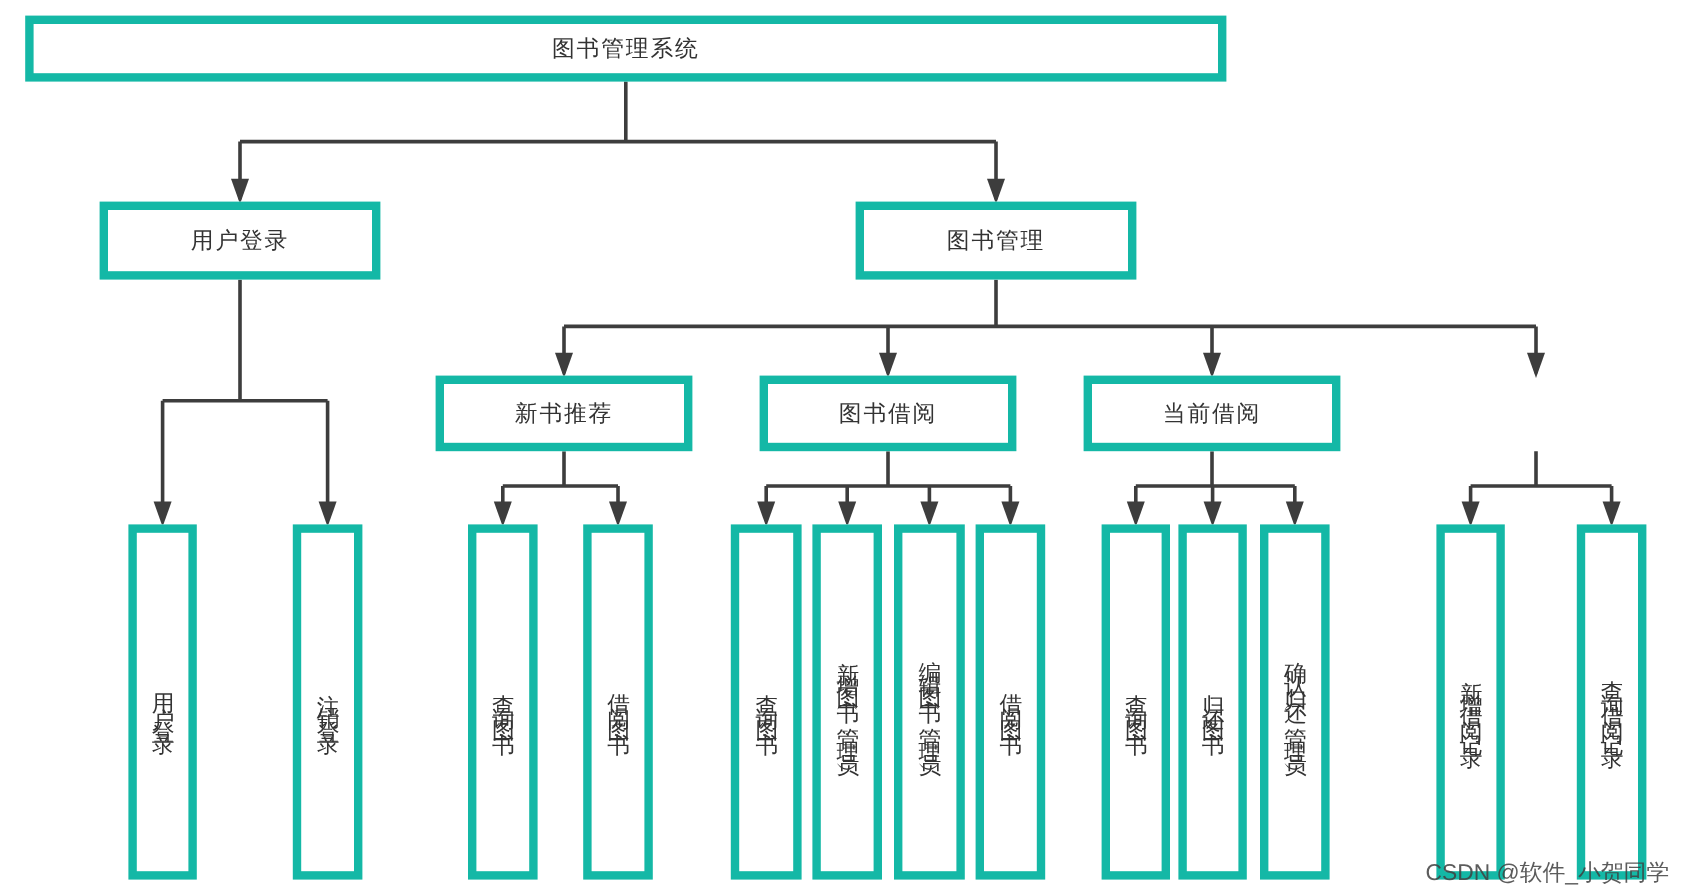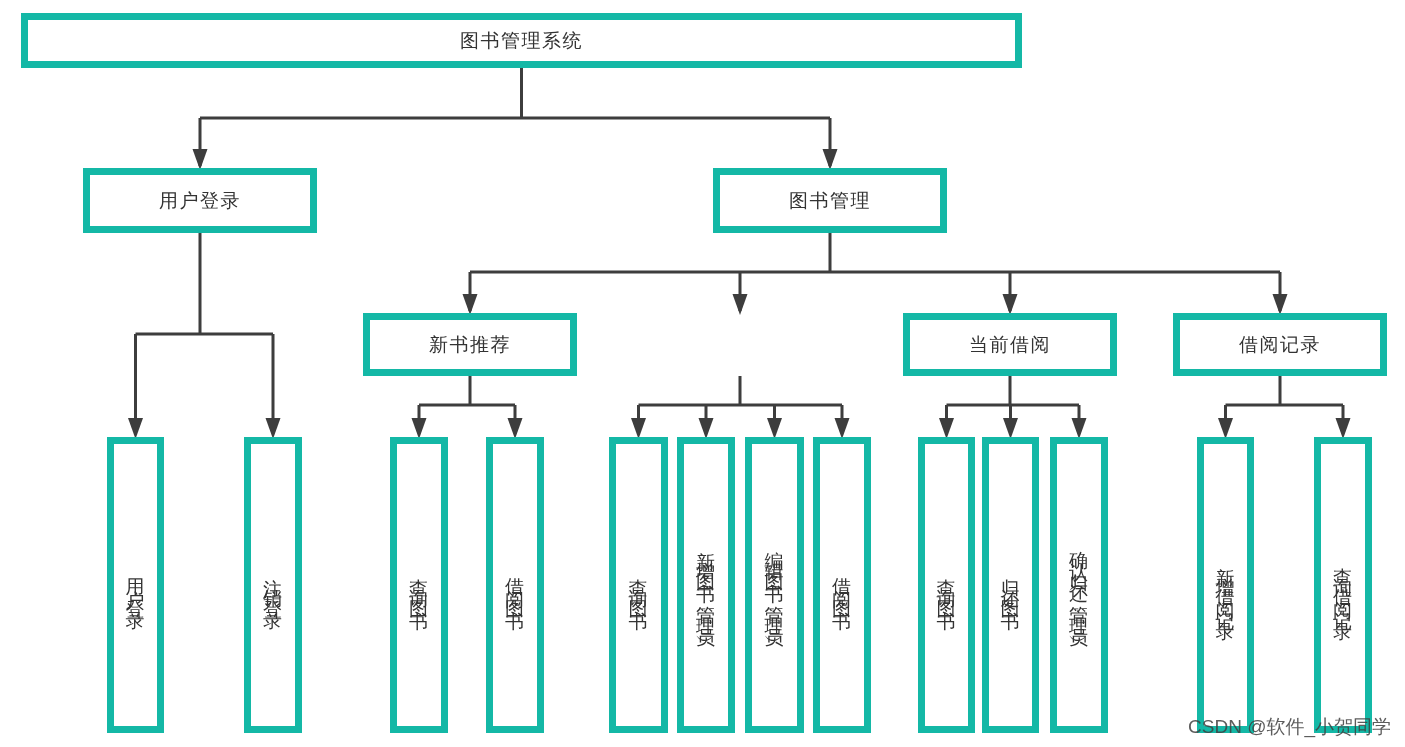--- a/index.html
+++ b/index.html
@@ -70,25 +70,25 @@
   <div class="node" style="left:83px; top:168px; width:234px; height:65px;">
     <span class="hlabel">用户登录</span>
   </div>
   <div class="node" style="left:713px; top:168px; width:234px; height:65px;">
     <span class="hlabel">图书管理</span>
   </div>
 
   <div class="node" style="left:363px; top:313px; width:214px; height:63px;">
     <span class="hlabel">新书推荐</span>
   </div>
+  <div class="node" style="left:633px; top:313px; width:214px; height:63px;">
+    <span class="hlabel">图书借阅</span>
+  </div>
   <div class="node" style="left:903px; top:313px; width:214px; height:63px;text-align:right;">
     <span class="hlabel">当前借阅</span>
-  </div>
-  <div class="node" style="left:1173px; top:313px; width:214px; height:63px;">
-    <span class="hlabel">借阅记录</span>
   </div>
 
   <div class="node" style="left:107px; top:437px; width:57px; height:296px;">
     <span class="vtext">用户登录</span>
   </div>
   <div class="node" style="left:244px; top:437px; width:58px; height:296px;">
     <span class="vtext">注销登录</span>
   </div>
 
   <div class="node" style="left:390px; top:437px; width:58px; height:296px;">

